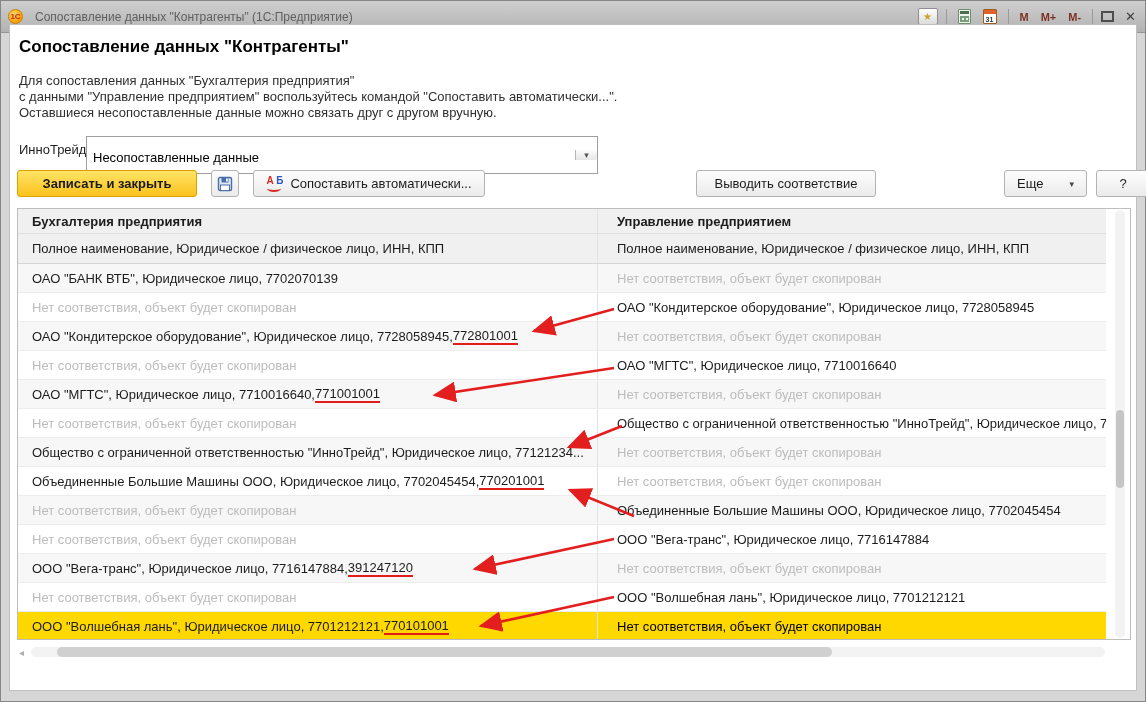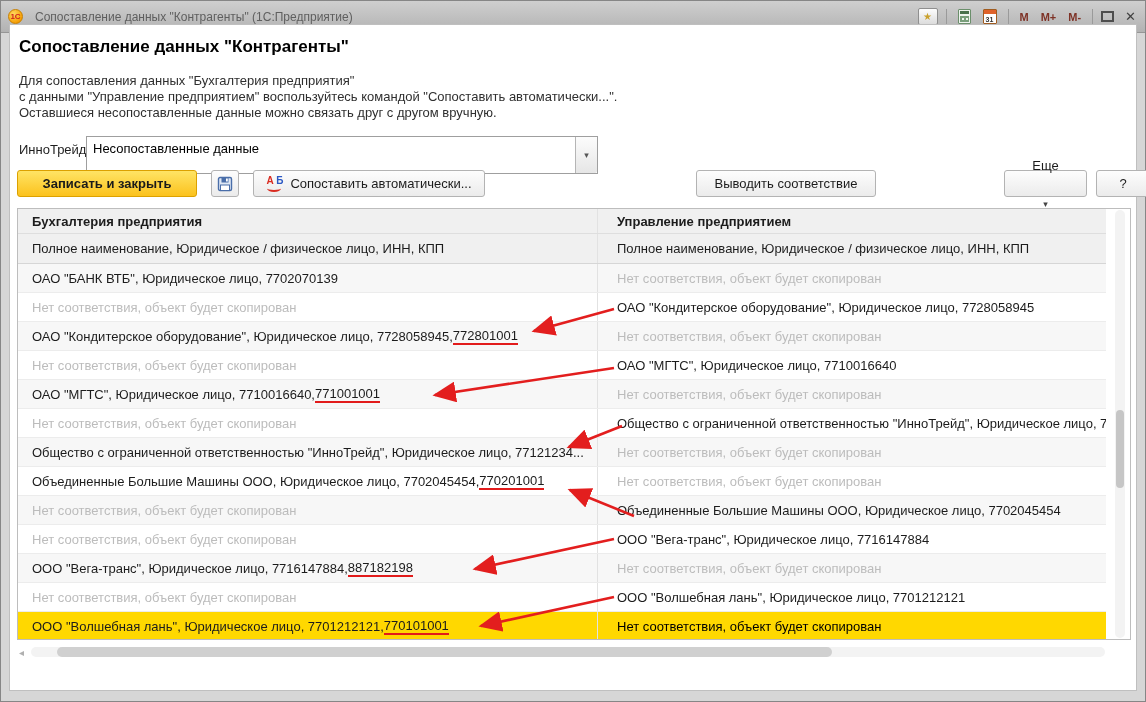--- a/index.html
+++ b/index.html
@@ -35,35 +35,35 @@
   .mini-cal:before { content:""; position:absolute; top:0; left:0; right:0; height:4px; background:#e0622a; }
 
   
   .content { position:absolute; left:8px; right:8px; top:23px; bottom:10px; background:#fff; border:1px solid #bfbfbf; }
 
   .page-title { position:absolute; left:18px; top:36px; font-size:17px; font-weight:bold; color:#000; }
   .description { position:absolute; left:18px; top:72px; color:#2f2f2f; line-height:16px; }
 
   
   .filter-label { position:absolute; left:18px; top:141px; color:#1e1e1e; }
-  .combo { position:absolute; left:85px; top:135px; width:512px; height:38px; border:1px solid #9f9f9f; background:#fff; display:flex; }
+  .combo { position:absolute; left:85px; top:135px; width:512px; height:38px; border:1px solid #9f9f9f; background:#fff; display:flex;align-items:center; }
   .combo-value { flex:1; padding:4px 6px 0 6px; color:#000; white-space:nowrap; overflow:hidden; }
   .combo-btn { width:22px; border-left:1px solid #b5b5b5; background:linear-gradient(#fcfcfc,#e6e6e6);
     display:flex; align-items:center; justify-content:center; color:#555; font-size:9px; border-radius:0 2px 2px 0; }
 
   
   .btn { position:absolute; top:169px; height:27px; border:1px solid #b3b3b3; border-radius:3px;
     background:linear-gradient(#fdfdfd,#ebebeb); color:#1c1c1c; display:flex; align-items:center; justify-content:center;
     padding:0 26px; white-space:nowrap; }
   .btn-primary { left:16px; width:180px; background:linear-gradient(#ffe465,#fbc21d); border-color:#dca100; font-weight:bold; color:#1a1a1a; }
   .btn-save { left:210px; width:28px; padding:0; }
   .btn-auto { left:252px; width:232px; gap:7px; }
   .btn-set { left:500px; width:186px; }
   .btn-unset { left:695px; width:180px; }
-  .btn-more { left:1003px; width:83px; gap:26px;flex-direction:column; }
+  .btn-more { left:1003px; width:83px; gap:26px; }
   .btn-help { left:1095px; width:32px; }
   .caret { font-size:9px; color:#444; }
   .ab-icon { position:relative; width:17px; height:16px; flex:0 0 auto; }
   .ab-icon .a { position:absolute; left:0; top:-1px; color:#d92b20; font-size:10px; font-weight:bold; }
   .ab-icon .b { position:absolute; right:0; top:-1px; color:#2b58c4; font-size:10px; font-weight:bold; }
   .ab-icon .swoosh { position:absolute; left:1px; bottom:0; width:14px; height:7px;
     border-bottom:2px solid #d92b20; border-radius:50%; }
 
   
   .table { position:absolute; left:16px; top:207px; width:1114px; height:432px; border:1px solid #bdbdbd; background:#fff; overflow:hidden; }
@@ -263,21 +263,21 @@
           <div class="cell left">
             <span class="muted">Нет соответствия, объект будет скопирован</span>
           </div>
           <div class="cell right">
             <span>ООО "Вега-транс", Юридическое лицо, 7716147884</span>
           </div>
         </div>
         <div class="trow">
           <div class="cell left">
             <span>ООО "Вега-транс", Юридическое лицо, 7716147884, </span>
-            <span class="kpp">887182198</span>
+            <span class="kpp">391247120</span>
           </div>
           <div class="cell right">
             <span class="muted">Нет соответствия, объект будет скопирован</span>
           </div>
         </div>
         <div class="trow">
           <div class="cell left">
             <span class="muted">Нет соответствия, объект будет скопирован</span>
           </div>
           <div class="cell right">

